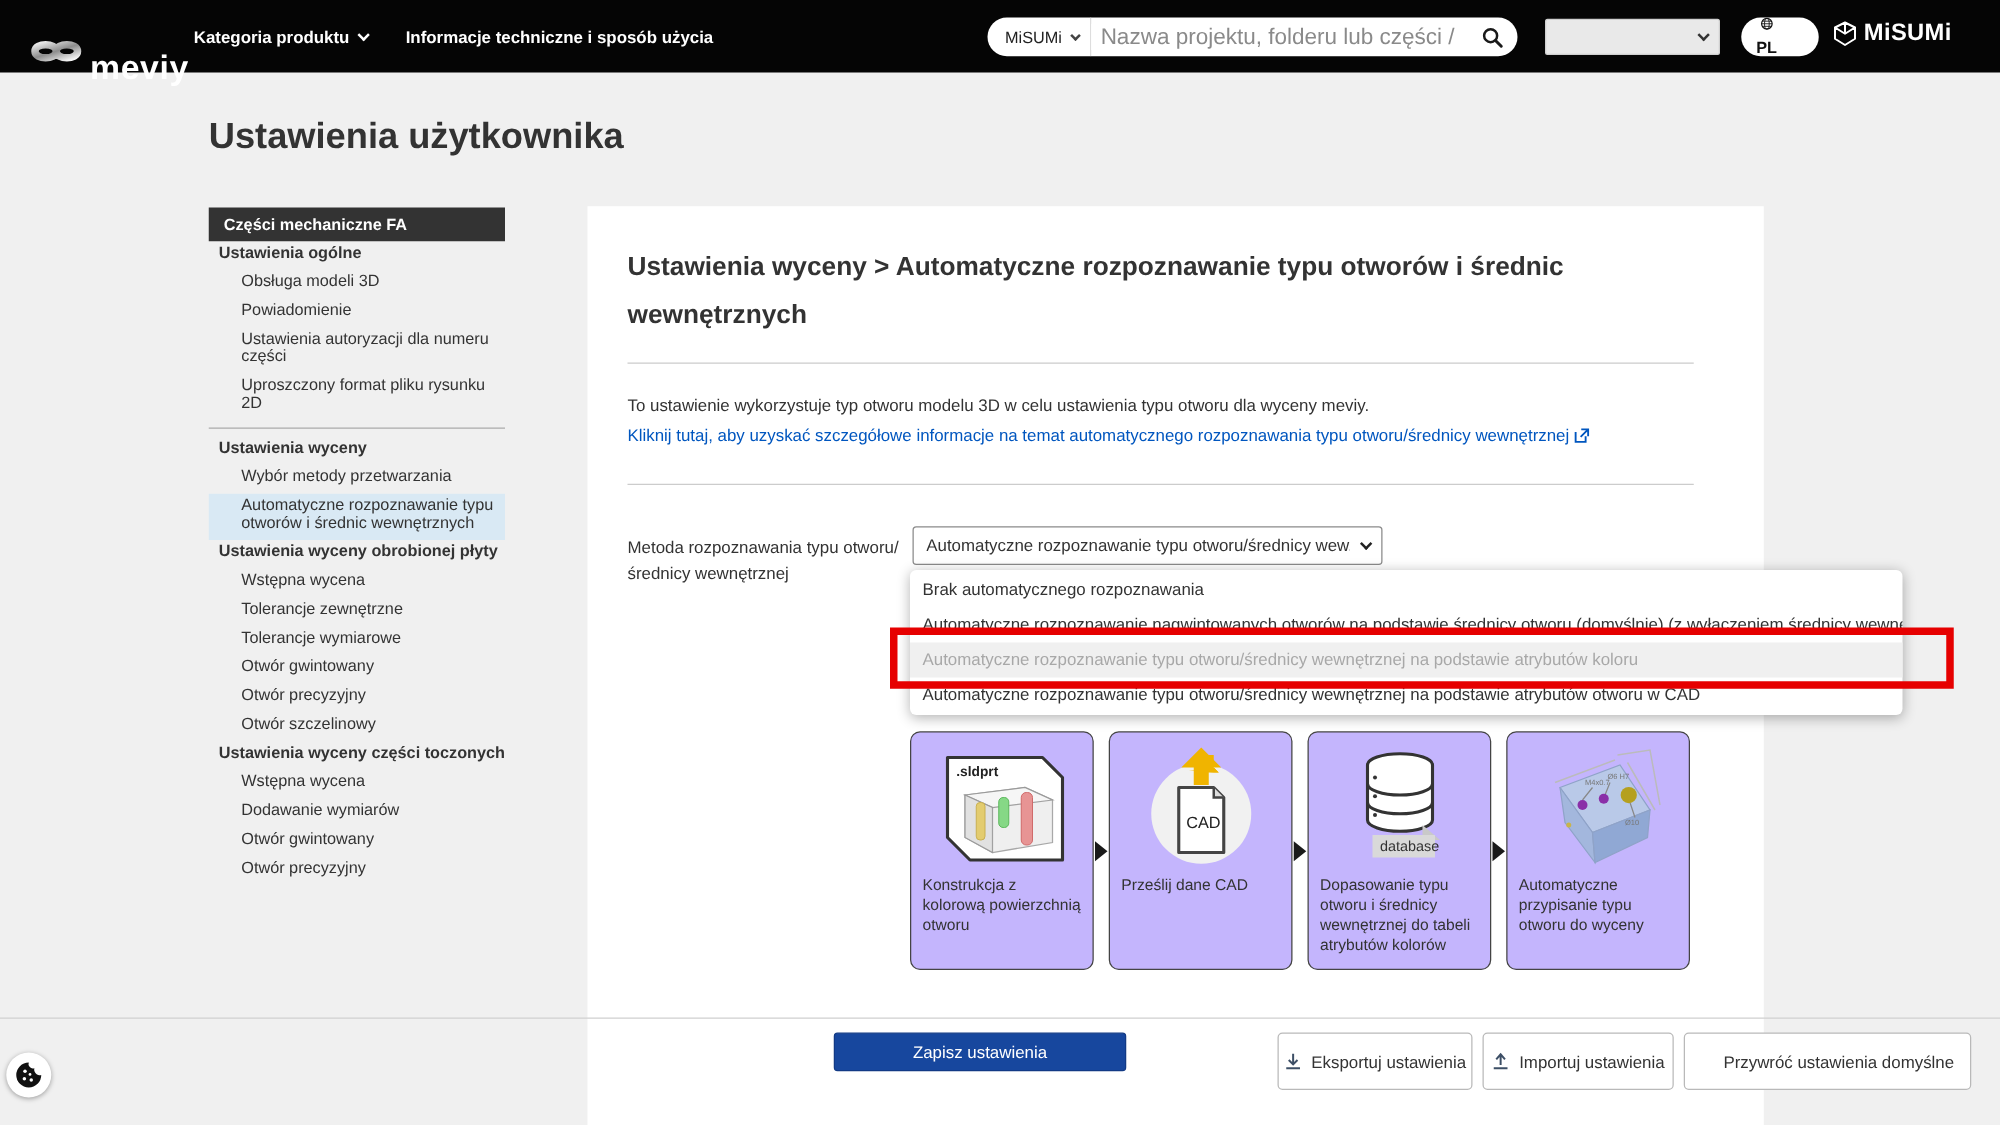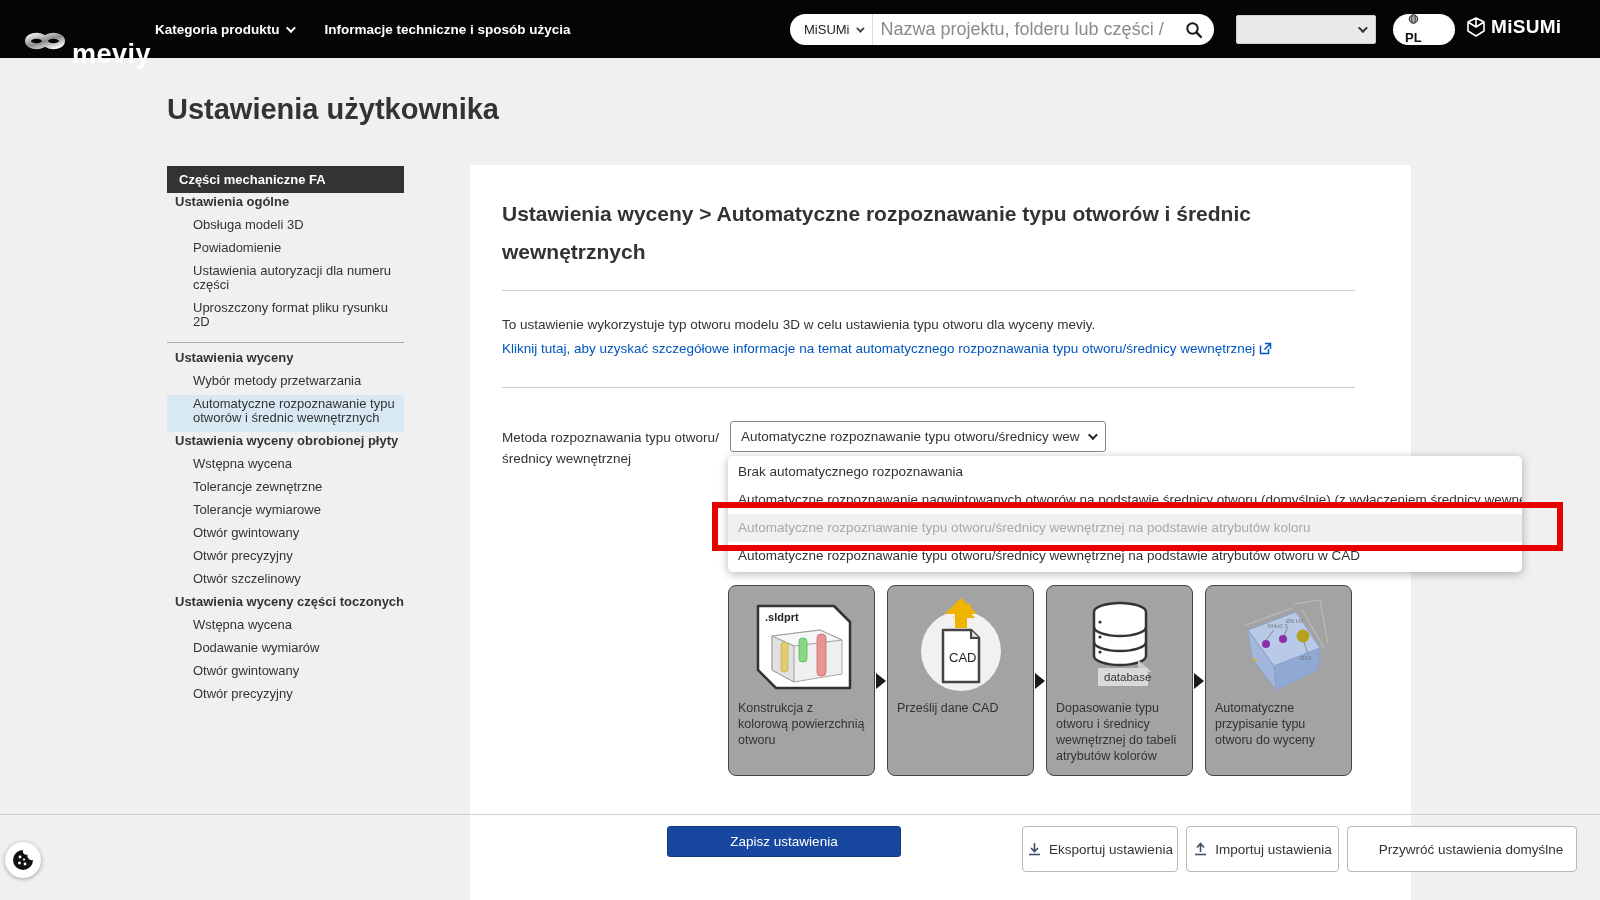--- a/index.html
+++ b/index.html
@@ -51,21 +51,21 @@
 
   
   .dd-panel { position:absolute; left:728px; top:456px; width:794px; background:#fff; border-radius:5px; box-shadow:0 2px 10px rgba(0,0,0,.3); z-index:40; padding:2px 0; }
   .dd-opt { height:28px; line-height:28px; padding:0 10px; font-size:13.5px; color:#333; white-space:nowrap; overflow:hidden; cursor:pointer; }
   .dd-opt.hovered { background:#f0f0f0; color:#a8a8a8; }
 
   .red-annotation { position:absolute; left:712px; top:502px; width:851px; height:49px; border:6px solid #e60000; z-index:60; pointer-events:none; }
 
   
   .steps { position:absolute; left:728px; top:585px; display:flex; align-items:center; z-index:10; }
-  .step-card { width:147px; height:191px; background:#a3a3a3; border:1px solid #444; border-radius:8px; }
+  .step-card { width:147px; height:191px; background:#c4b5fd; border:1px solid #444; border-radius:8px; }
   .step-icon { height:112px; display:flex; align-items:center; justify-content:center; padding-top:8px; }
   .step-label { padding:2px 9px 0 9px; font-size:12.5px; line-height:16px; color:#333; }
   .step-arrow { width:0; height:0; border-left:10px solid #1a1a1a; border-top:8px solid transparent; border-bottom:8px solid transparent; margin:0 1px; }
 
   
   .footer-rule { position:absolute; left:0; top:814px; width:1600px; border-top:1px solid #cfcfcf; }
   .btn { font-family:inherit; font-size:13.5px; cursor:pointer; }
   .btn-save { position:absolute; left:667px; top:826px; width:234px; height:31px; background:#17479e; color:#fff; border:1px solid #123a85; border-radius:3px; }
   .btn-light { position:absolute; top:826px; height:46px; background:#fff; color:#333; border:1px solid #b9b9b9; border-radius:4px; display:flex; align-items:center; justify-content:center; gap:7px; }
   .btn-export { left:1022px; width:156px; }

